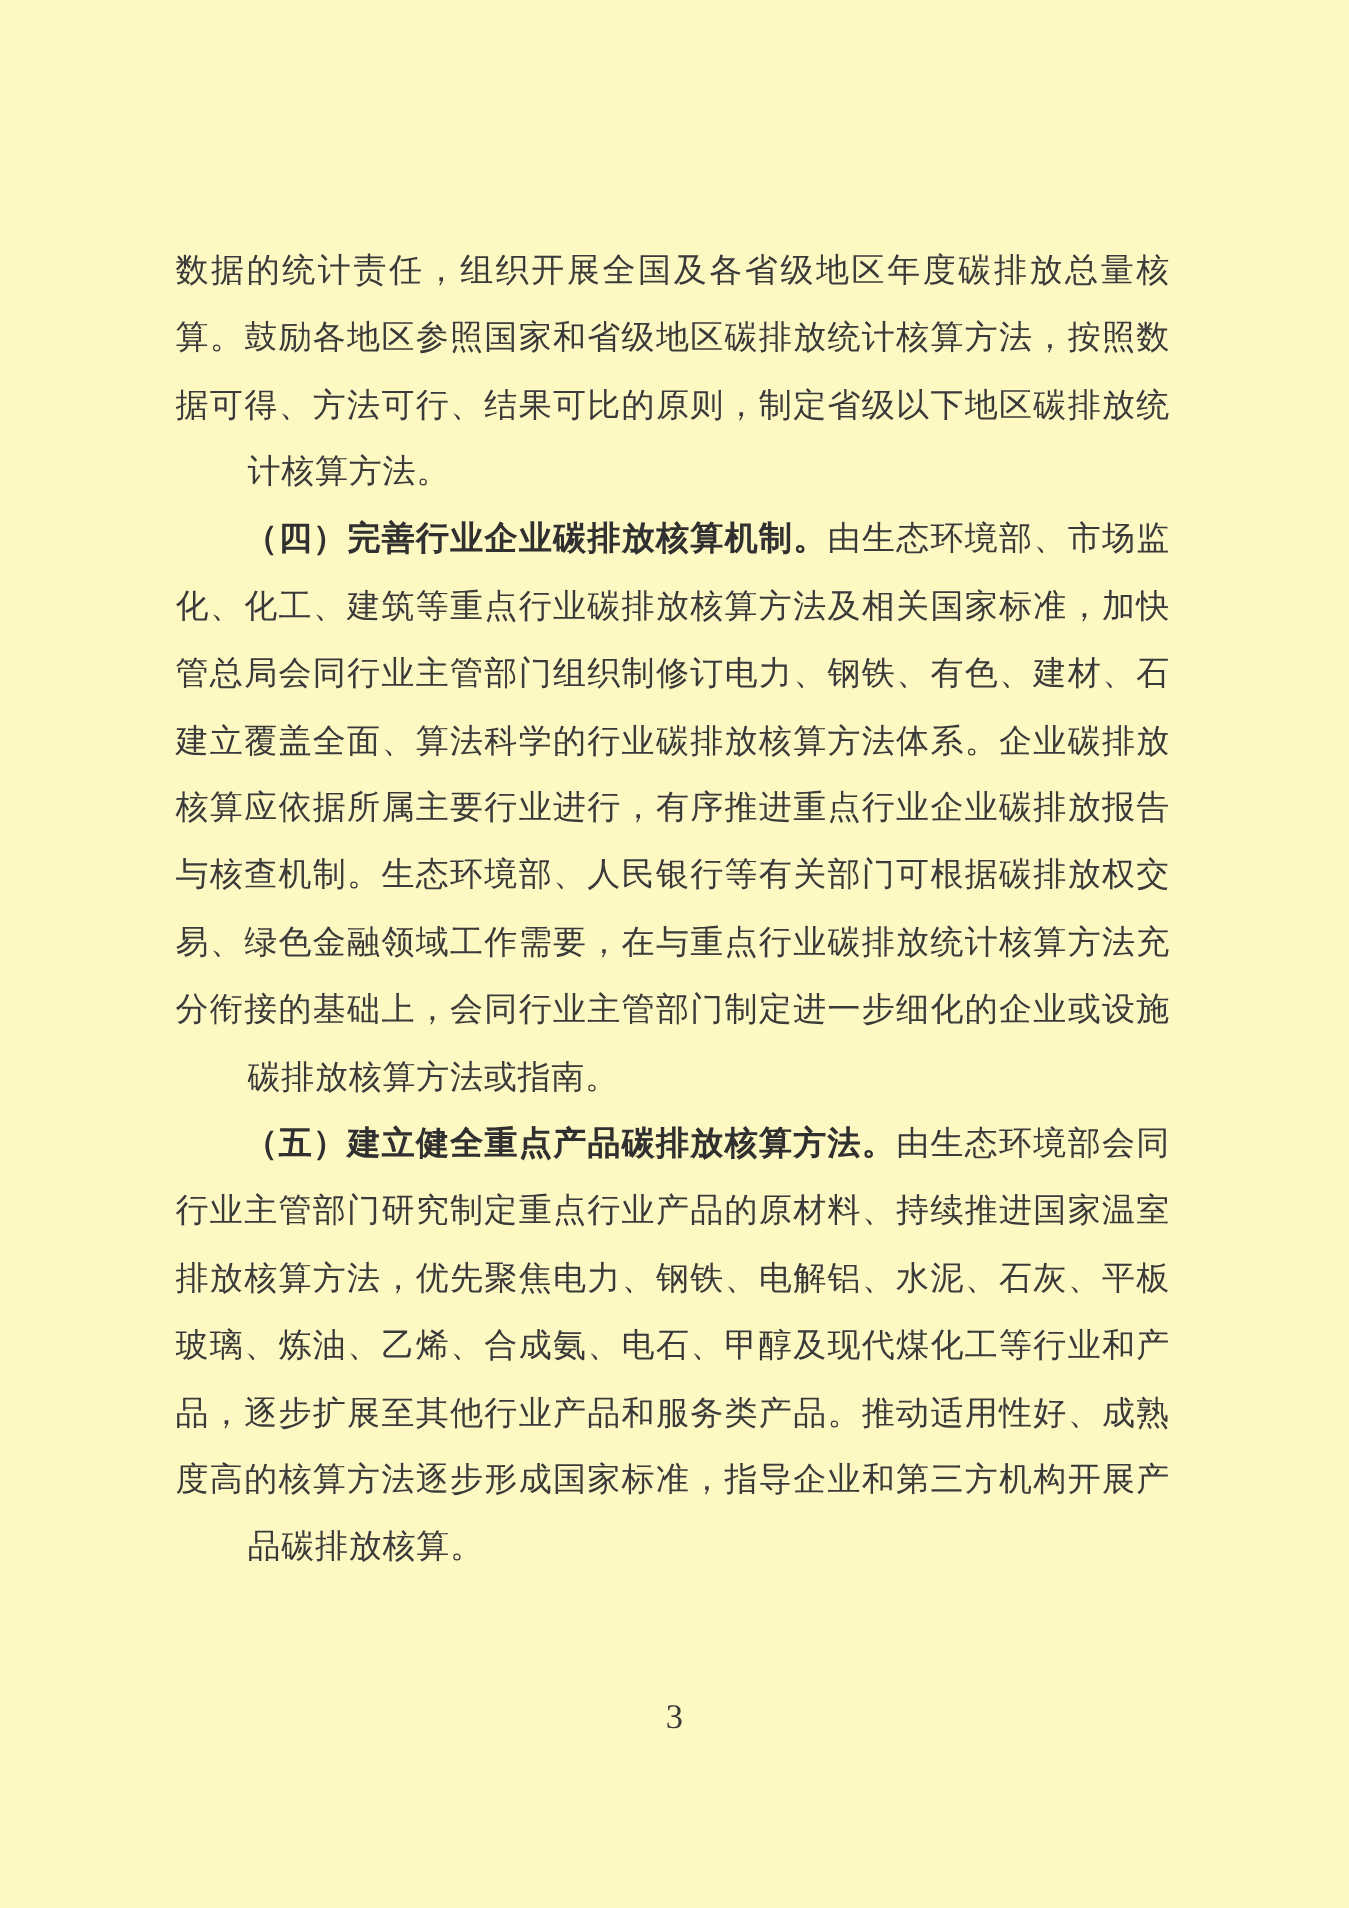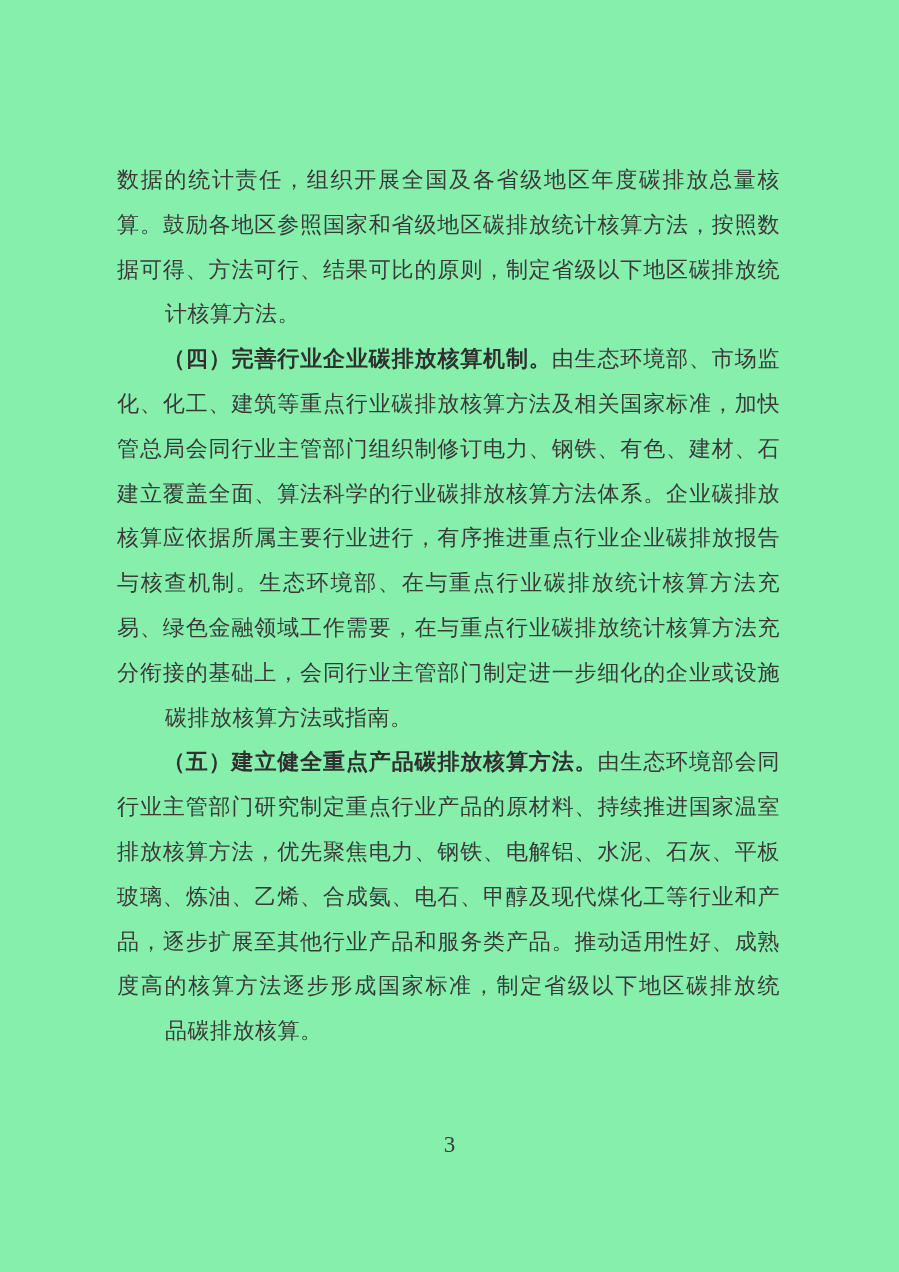--- a/index.html
+++ b/index.html
@@ -4,21 +4,21 @@
 <style>
   html, body {
     margin: 0;
     padding: 0;
     background: #e8e8e8;
   }
   .page {
     position: relative;
     width: 899px;
     height: 1272px;
-    background: #86efac;
+    background: #fef9c3;
     overflow: hidden;
     font-family: "Liberation Serif", "DejaVu Serif", serif;
     color: #3a3a3a;
   }
   .content {
     position: absolute;
     left: 117px;
     top: 158px;
     width: 663px;
   }
@@ -68,29 +68,29 @@
         <div class="line">算。鼓励各地区参照国家和省级地区碳排放统计核算方法，按照数</div>
         <div class="line">据可得、方法可行、结果可比的原则，制定省级以下地区碳排放统</div>
         <div class="line last">计核算方法。</div>
       </div>
       <div class="para">
         <div class="line indent"><b class="hd">（四）完善行业企业碳排放核算机制。</b>由生态环境部、市场监</div>
         <div class="line">化、化工、建筑等重点行业碳排放核算方法及相关国家标准，加快</div>
         <div class="line">管总局会同行业主管部门组织制修订电力、钢铁、有色、建材、石</div>
         <div class="line">建立覆盖全面、算法科学的行业碳排放核算方法体系。企业碳排放</div>
         <div class="line">核算应依据所属主要行业进行，有序推进重点行业企业碳排放报告</div>
-        <div class="line">与核查机制。生态环境部、在与重点行业碳排放统计核算方法充</div>
+        <div class="line">与核查机制。生态环境部、人民银行等有关部门可根据碳排放权交</div>
         <div class="line">易、绿色金融领域工作需要，在与重点行业碳排放统计核算方法充</div>
         <div class="line">分衔接的基础上，会同行业主管部门制定进一步细化的企业或设施</div>
         <div class="line last">碳排放核算方法或指南。</div>
       </div>
       <div class="para">
         <div class="line indent"><b class="hd">（五）建立健全重点产品碳排放核算方法。</b>由生态环境部会同</div>
         <div class="line">行业主管部门研究制定重点行业产品的原材料、持续推进国家温室气</div>
         <div class="line">排放核算方法，优先聚焦电力、钢铁、电解铝、水泥、石灰、平板</div>
         <div class="line">玻璃、炼油、乙烯、合成氨、电石、甲醇及现代煤化工等行业和产</div>
         <div class="line">品，逐步扩展至其他行业产品和服务类产品。推动适用性好、成熟</div>
-        <div class="line">度高的核算方法逐步形成国家标准，制定省级以下地区碳排放统</div>
+        <div class="line">度高的核算方法逐步形成国家标准，指导企业和第三方机构开展产</div>
         <div class="line last">品碳排放核算。</div>
       </div>
     </div>
   <div class="page-number">3</div>
 </div>
 
 </body></html>

